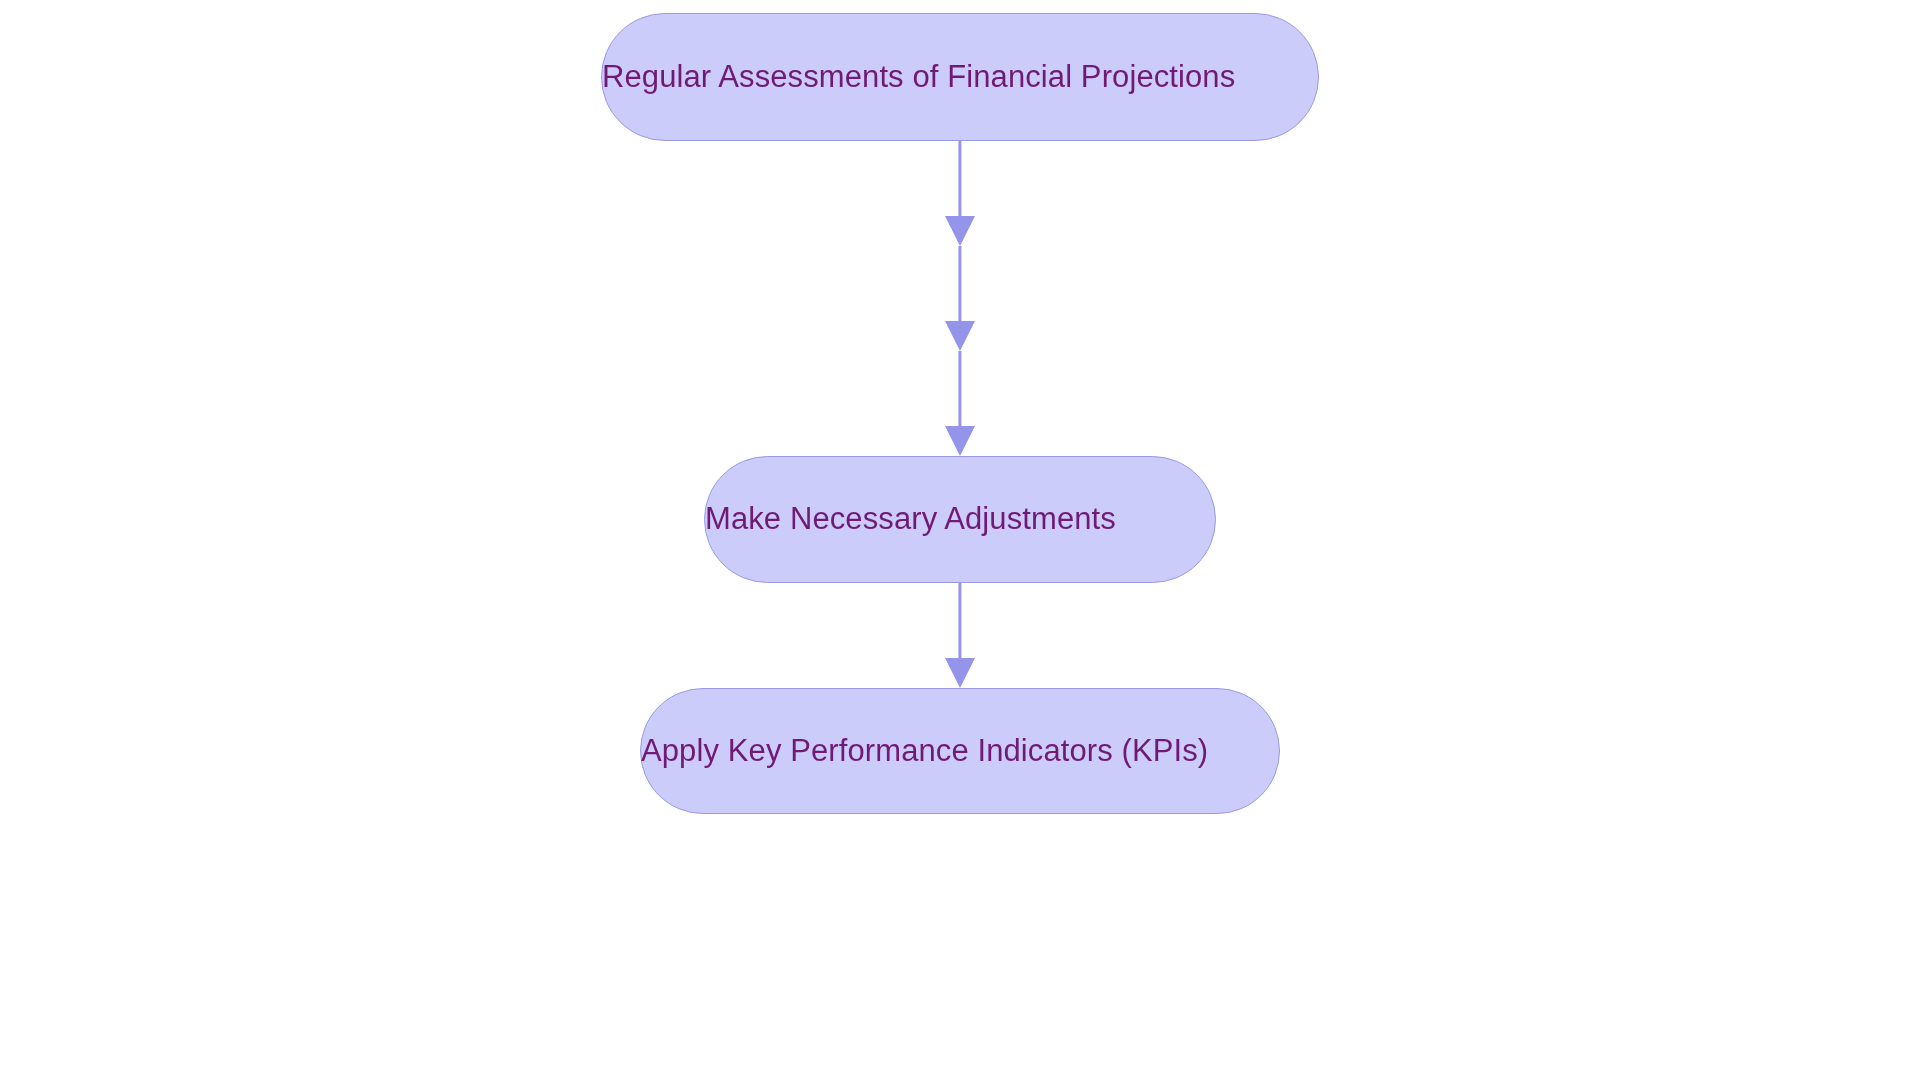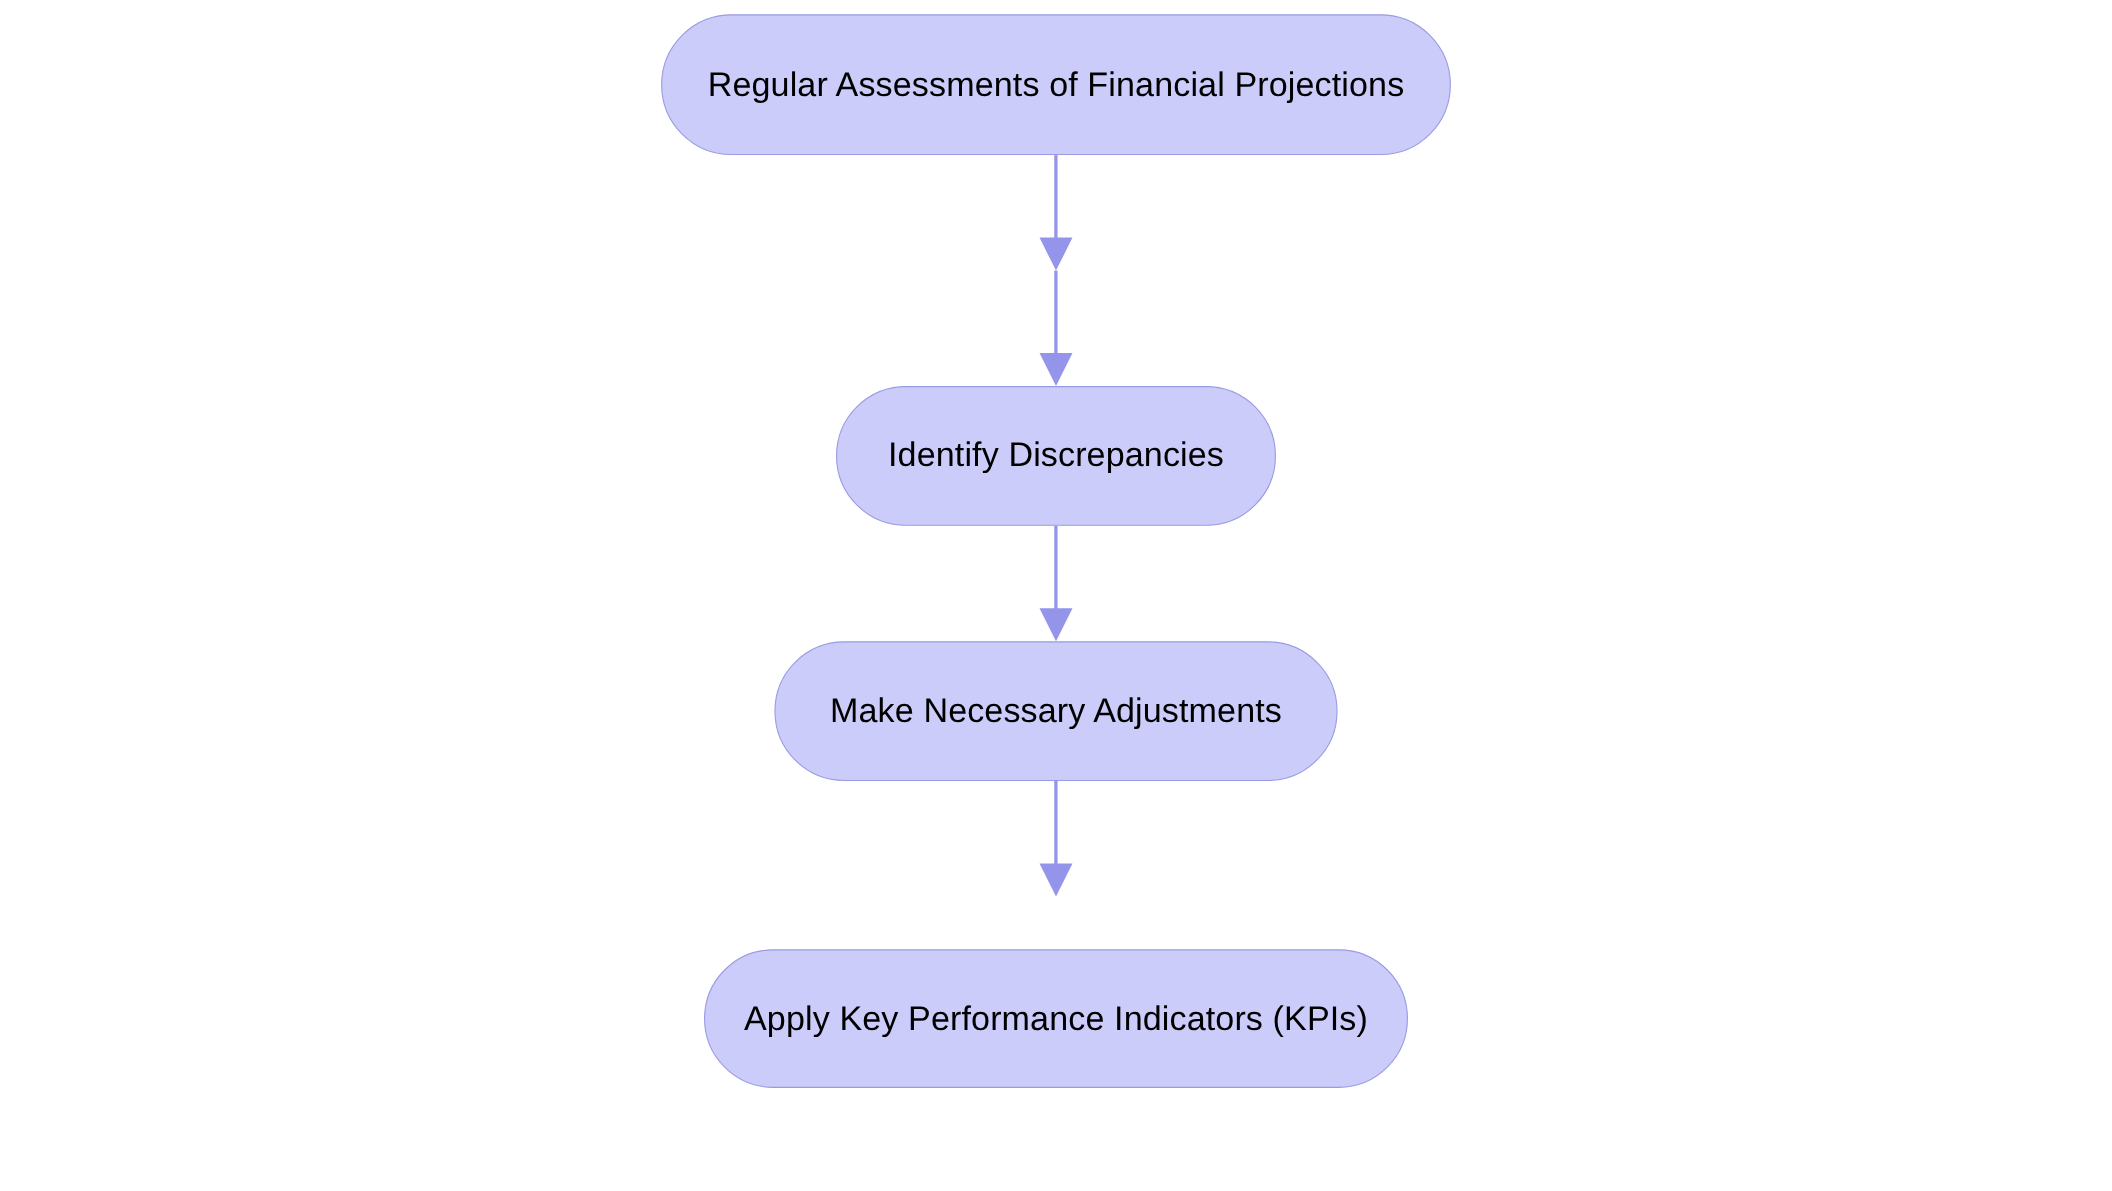--- a/index.html
+++ b/index.html
@@ -30,39 +30,39 @@
     display: flex;
     flex-direction: column;
     align-items: center;
   }
 
   .node {
     box-sizing: border-box;
     background: #ccccfb;
     border: 1.6px solid #9a9ae2;
     border-radius: 70px;
-    color: #000000;
+    color: #701a75;
     display: flex;
     align-items: center;
-    justify-content: center;
+    justify-content: flex-start;
     text-align: center;
     font-family: "Liberation Sans", sans-serif;
     font-size: 31px;
     font-weight: 400;
     letter-spacing: 0.1px;
     white-space: nowrap;
     line-height: 1.1;
     user-select: none;
   }
 
   .node-0 { width: 718px; height: 128px; margin-top: 13px; }
   .node-1 { width: 666px; height: 127px; }
   .node-2 { width: 400px; height: 127px; }
   .node-3 { width: 512px; height: 127px; }
-  .node-4 { width: 640px; height: 126px; margin-top: 48px; }
+  .node-4 { width: 640px; height: 126px; }
 
   .connector {
     width: 34px;
     height: 105px;
     position: relative;
     flex: none;
   }
   .connector .stem {
     position: absolute;
     left: 50%;
@@ -98,23 +98,20 @@
       <div class="stem"></div>
       <div class="head"></div>
     </div>
 
 
     <div class="connector">
       <div class="stem"></div>
       <div class="head"></div>
     </div>
 
-    <div class="node node-2">
-      <span>Identify Discrepancies</span>
-    </div>
 
     <div class="connector">
       <div class="stem"></div>
       <div class="head"></div>
     </div>
 
     <div class="node node-3">
       <span>Make Necessary Adjustments</span>
     </div>
 

